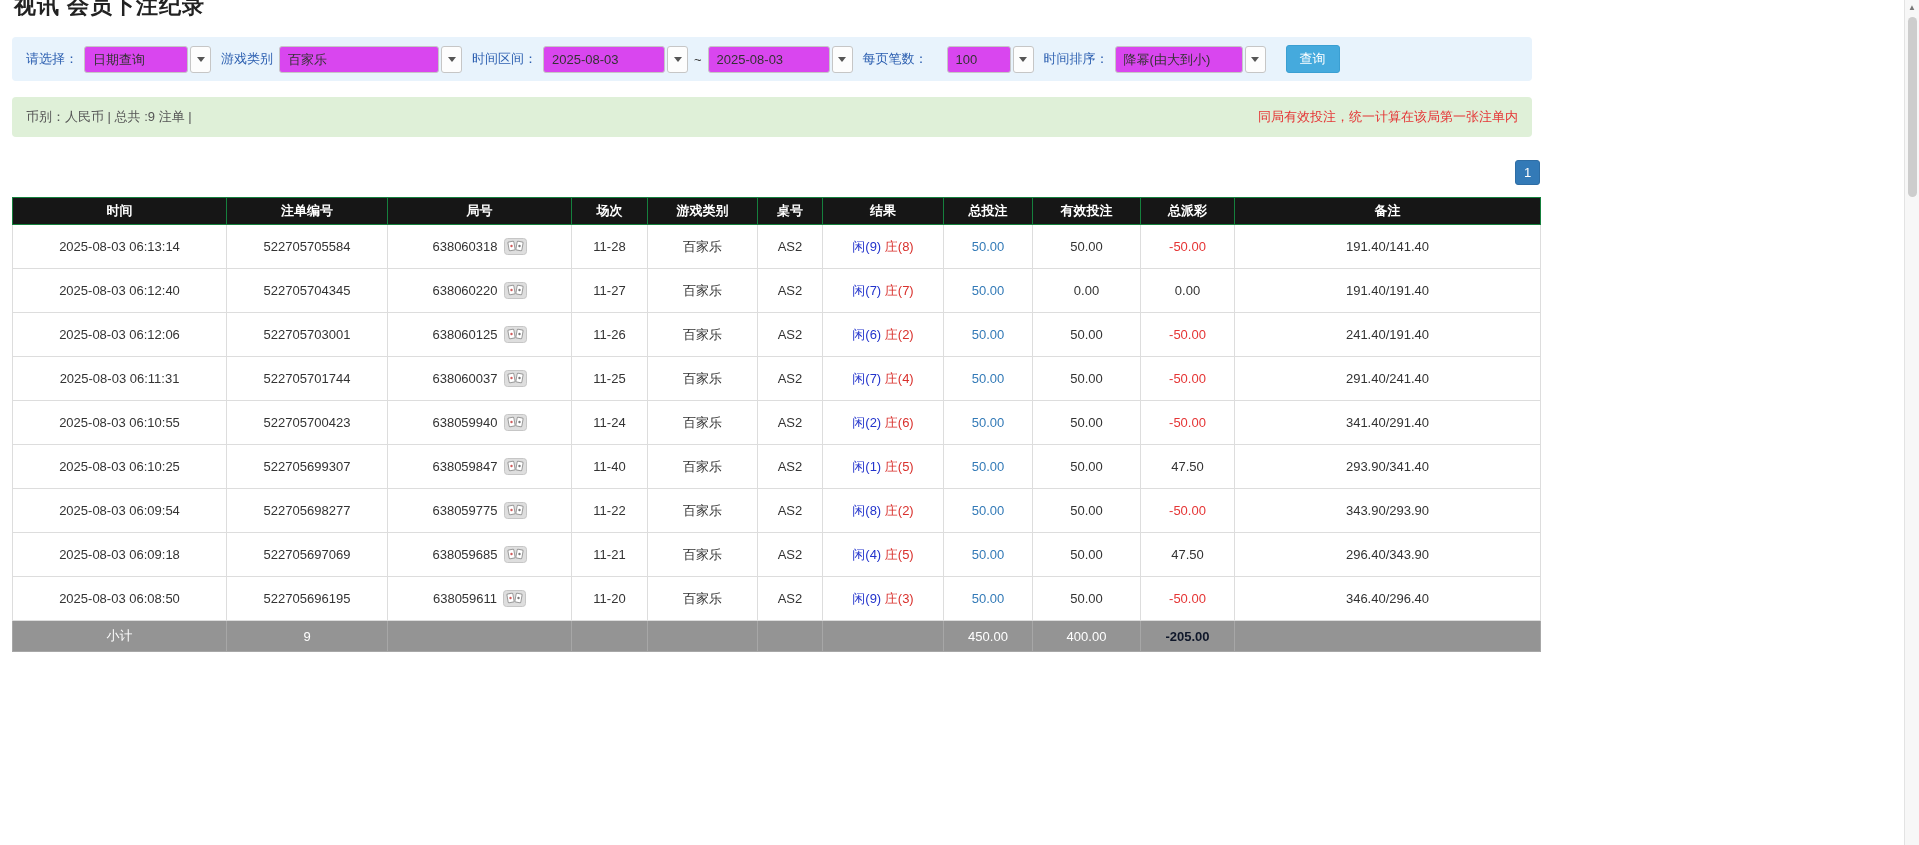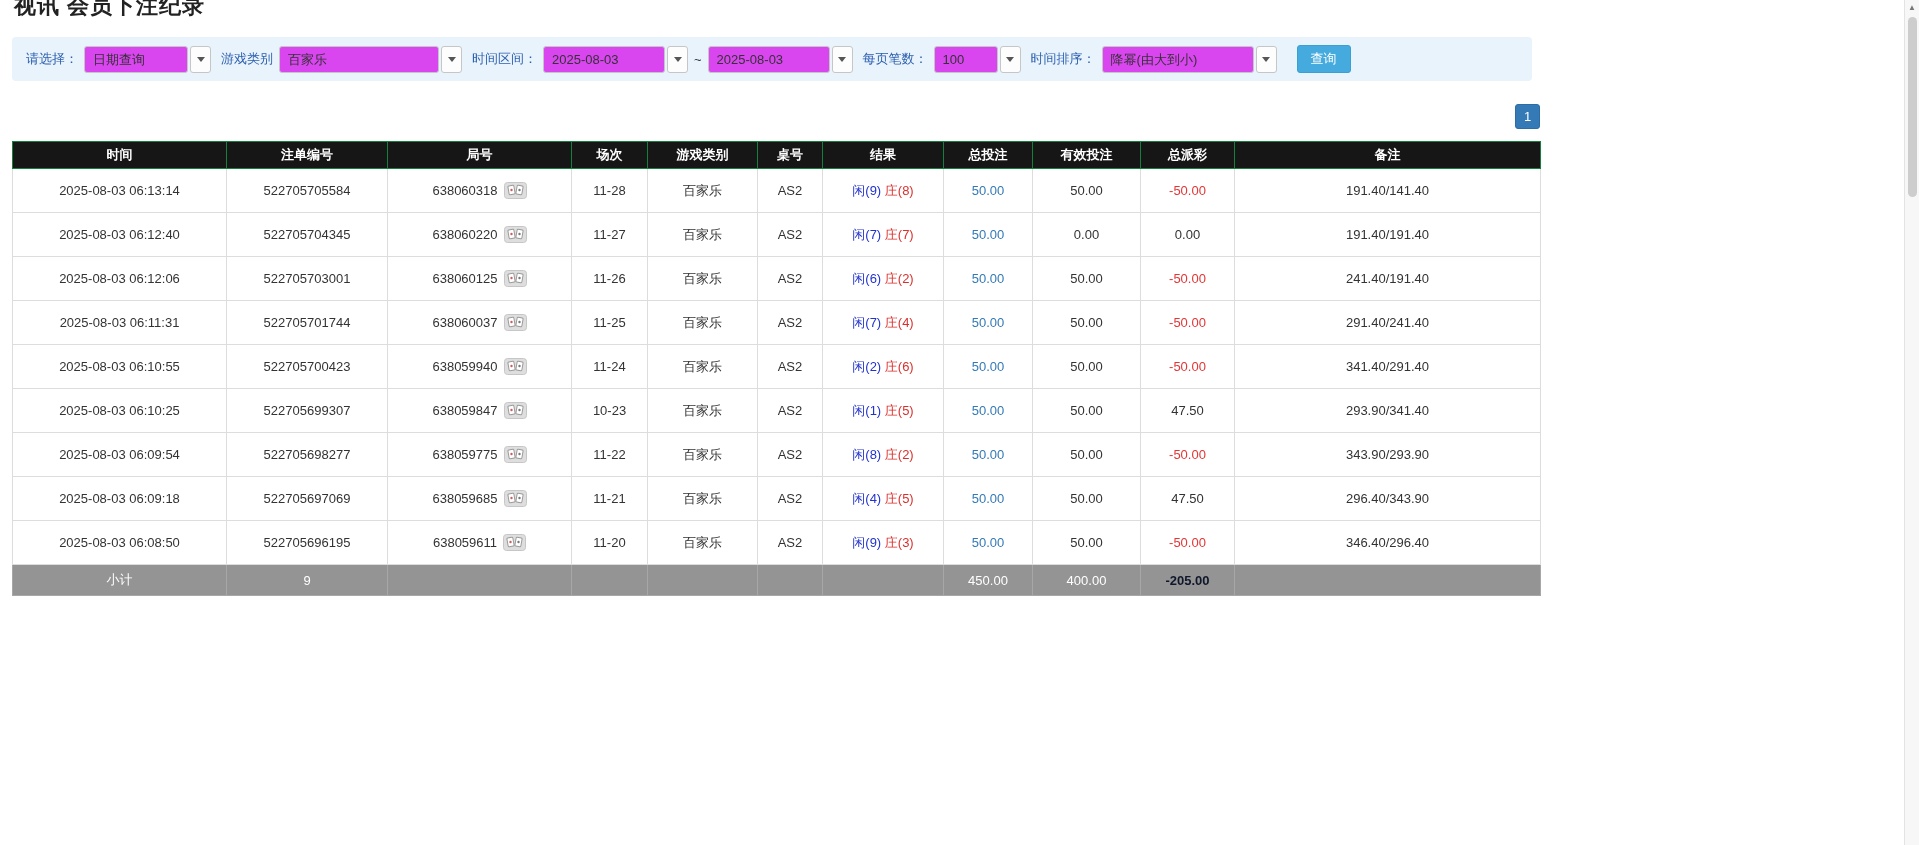--- a/index.html
+++ b/index.html
@@ -65,22 +65,22 @@
   }
   .combo-arrow .tri {
     width: 0; height: 0;
     border-left: 4px solid transparent;
     border-right: 4px solid transparent;
     border-top: 5px solid #555;
   }
   .w-query { width: 104px; }
   .w-game  { width: 160px; }
   .w-date  { width: 122px; }
-  .w-per   { width: 64px; }
-  .w-sort  { width: 152px; }
+  .w-per   { width: 64px; margin-left: 13px; }
+  .w-sort  { width: 128px; }
   .tilde { color: #333; margin: 0 6px; }
   .search-btn {
     height: 28px;
     padding: 0 13px;
     margin-left: 20px;
     background: #45aadd;
     border: 1px solid #3a9fd2;
     border-radius: 3px;
     color: #fff;
     font-size: 13px;
@@ -236,20 +236,24 @@
     <span class="combo">
       <span class="combo-text w-sort">降幂(由大到小)</span>
       <span class="combo-arrow">
           <span class="tri"></span>
         </span>
     </span>
 
     <button class="search-btn">查询</button>
   </div>
 
+  <div class="alert-bar">
+    <span class="alert-left">币别：人民币 | 总共 :9 注单 |</span>
+    <span class="alert-right">同局有效投注，统一计算在该局第一张注单内</span>
+  </div>
 
   <div class="pagination">
     <span class="page-btn">1</span>
   </div>
 
   <table class="records">
     <colgroup>
       <col style="width:214px">
         <col style="width:161px">
         <col style="width:184px">
@@ -388,21 +392,21 @@
           <td>522705699307</td>
           <td><span class="round-wrap">638059847<span class="card-icon">
                 <svg width="23" height="17" viewBox="0 0 23 17">
                   <rect x="0.5" y="0.5" width="22" height="16" rx="3" fill="#dedede" stroke="#c6c6c6"></rect>
                   <rect x="4.5" y="3.5" width="6" height="9" rx="1" fill="#fff" stroke="#9a9a9a" transform="rotate(-10 7.5 8)"></rect>
                   <rect x="12.5" y="3.5" width="6" height="9" rx="1" fill="#fff" stroke="#9a9a9a" transform="rotate(10 15.5 8)"></rect>
                   <circle cx="7.5" cy="8" r="1.2" fill="#cf5b5b"></circle>
                   <circle cx="15.5" cy="8" r="1.2" fill="#777"></circle>
                 </svg>
               </span></span></td>
-          <td>10-23</td>
+          <td>11-40</td>
           <td>百家乐</td>
           <td>AS2</td>
           <td><span class="player">闲(1)</span> <span class="banker">庄(5)</span></td>
           <td><span class="bet-link">50.00</span></td>
           <td>50.00</td>
           <td><span class="payout">47.50</span></td>
           <td>293.90/341.40</td>
         </tr>
         <tr>
           <td>2025-08-03 06:09:54</td>

